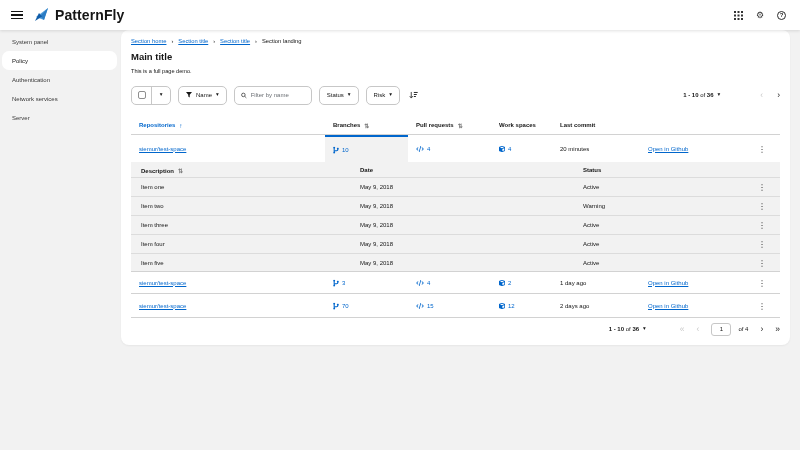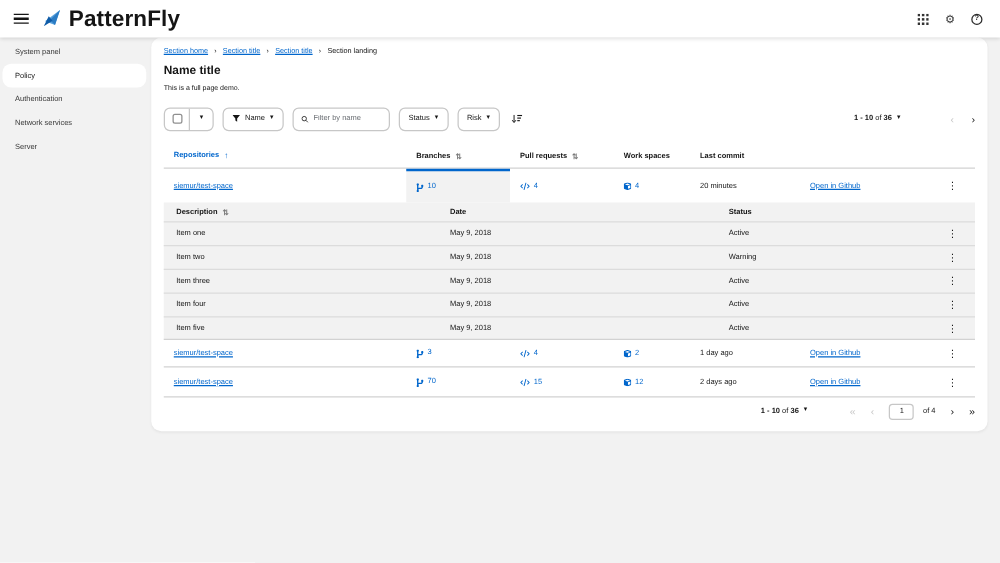--- a/index.html
+++ b/index.html
@@ -5,21 +5,21 @@
   * { margin:0; padding:0; box-sizing:border-box; }
   html,body { width:800px; height:450px; }
   body { font-family:"Liberation Sans", sans-serif; background:#f2f2f2; color:#151515; position:relative; overflow:hidden; }
 
   
   .masthead { position:absolute; top:0; left:0; width:800px; height:30px; background:#fff;
               display:flex; align-items:center; box-shadow:0 1px 3px rgba(0,0,0,.12); z-index:5; }
   .burger { width:12px; height:9px; margin-left:11px; display:flex; flex-direction:column; justify-content:space-between; cursor:pointer; }
   .burger i { display:block; height:1.4px; background:#151515; }
   .logo { margin-left:11px; display:flex; align-items:center; }
-  .brand { margin-left:6px; font-size:18px; font-weight:700; letter-spacing:.1px; }
+  .brand { margin-left:6px; font-size:14px; font-weight:700; letter-spacing:.1px; }
   .m-icons { margin-left:auto; margin-right:14px; display:flex; align-items:center; gap:13px; }
   .m-icon { display:flex; align-items:center; justify-content:center; cursor:pointer; color:#333; }
   .gear-glyph { font-size:9px; line-height:9px; color:#333; }
   .help-circle { width:9px; height:9px; border:1.1px solid #2b2b2b; border-radius:50%; font-size:6px; font-weight:700;
                  display:flex; align-items:center; justify-content:center; color:#2b2b2b; }
 
   
   .sidebar { position:absolute; top:30px; left:0; width:121px; bottom:0; background:#f2f2f2; padding-top:2px; }
   .nav-item { height:19px; margin:0 4px 0 2px; padding-left:10px; display:flex; align-items:center;
               font-size:6px; color:#383838; border-radius:7px; cursor:pointer; }
@@ -155,21 +155,21 @@
   <div class="breadcrumb">
     <span class="bc-link">Section home</span>
     <span class="bc-sep">›</span>
     <span class="bc-link">Section title</span>
     <span class="bc-sep">›</span>
     <span class="bc-link">Section title</span>
     <span class="bc-sep">›</span>
     <span class="bc-current">Section landing</span>
   </div>
 
-  <h1 class="page-title">Name title</h1>
+  <h1 class="page-title">Main title</h1>
   <p class="page-sub">This is a full page demo.</p>
 
   <div class="toolbar">
     <div class="ctl bulk">
       <span class="bulk-left">
           <span class="checkbox"></span>
         </span>
       <span class="bulk-right">
           <span class="caret">▾</span>
         </span>

